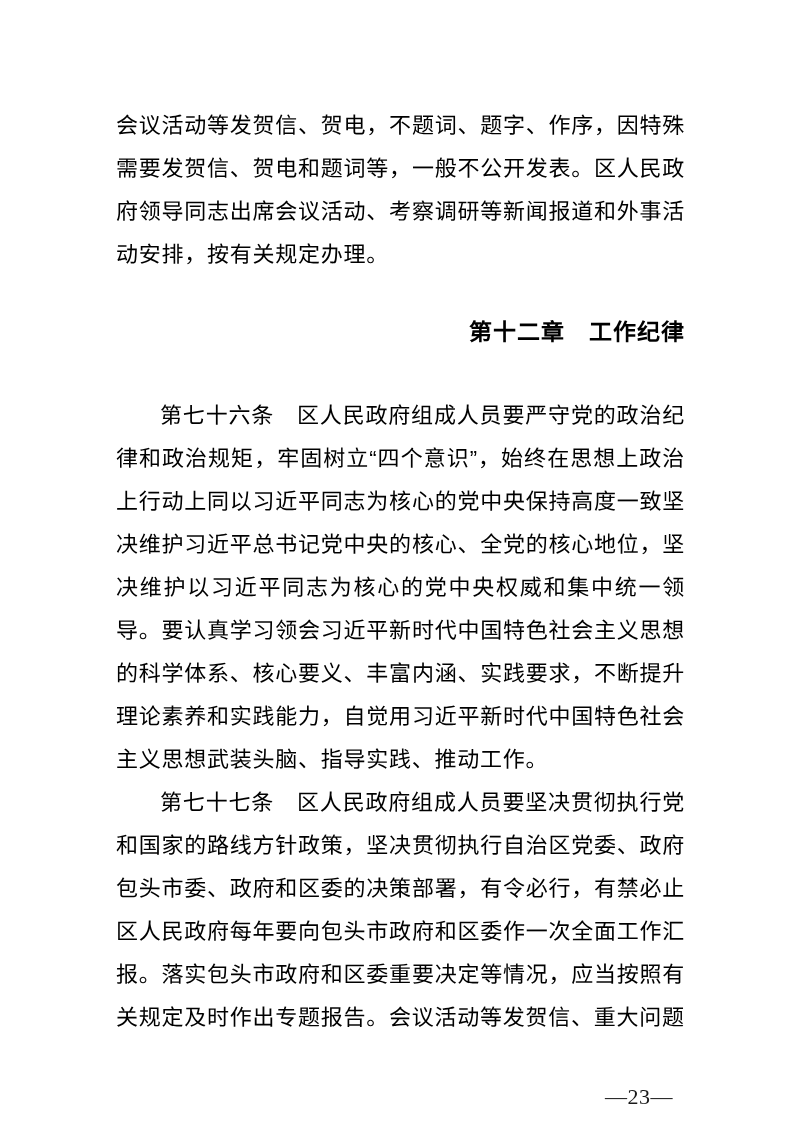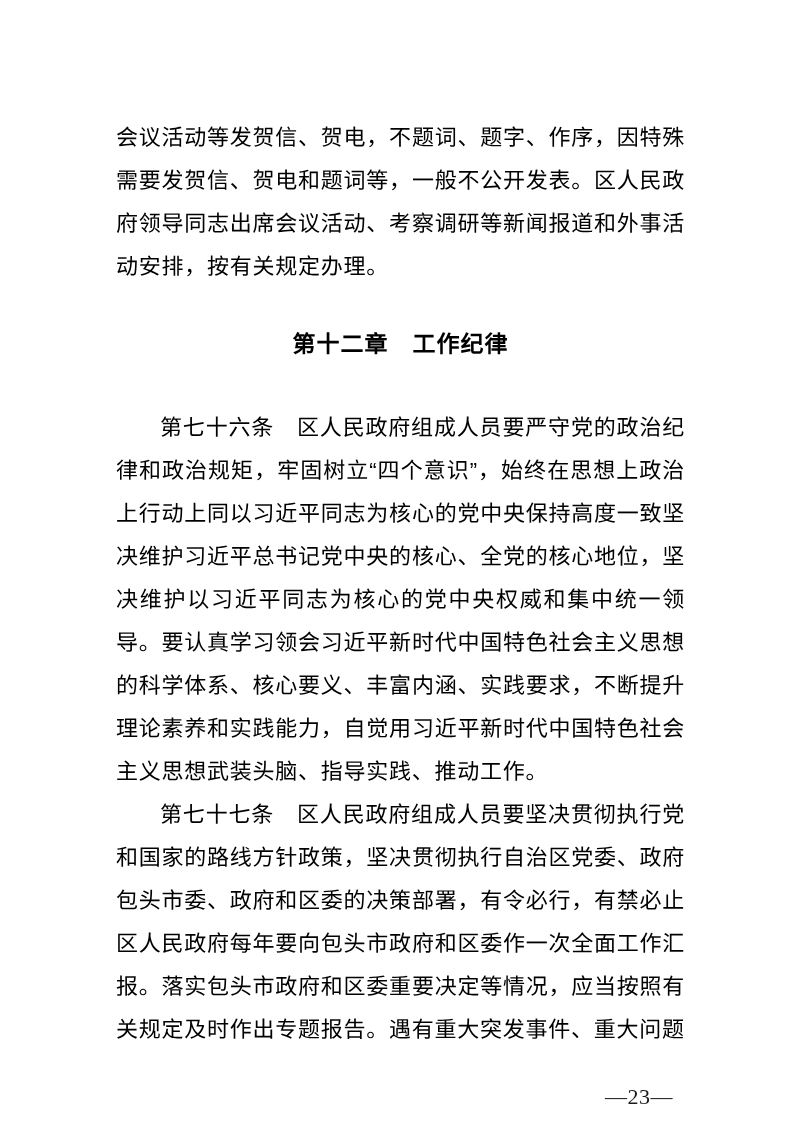--- a/index.html
+++ b/index.html
@@ -19,42 +19,42 @@
     position: absolute;
     left: 0;
     top: 0;
     width: 793px;
     height: 1122px;
     background: #ffffff;
   }
   .content {
     position: absolute;
     left: 116px;
-    top: 16px;
+    top: 4px;
     width: 569px;
     padding-top: 100px;
   }
   .body-text {
     font-size: 22px;
     line-height: 43px;
     letter-spacing: 0.75px;
     text-align: justify;
     text-justify: inter-character;
     margin: 0;
     color: #000000;
   }
   .body-text.indented {
     text-indent: 2em;
   }
   .chapter-heading {
     font-size: 23px;
     font-weight: bold;
     line-height: 43px;
     letter-spacing: 1px;
-    text-align: center;
+    text-align: right;
     margin: 35px 0 40px 0;
     color: #000000;
   }
   .page-footer {
     position: absolute;
     top: 1084px;
     right: 120px;
   }
   .page-number {
     font-family: "Liberation Serif", "DejaVu Serif", serif;
@@ -69,21 +69,21 @@
 <div class="page">
 
   <div class="content">
 
     <p class="body-text">会议活动等发贺信、贺电，不题词、题字、作序，因特殊需要发贺信、贺电和题词等，一般不公开发表。区人民政府领导同志出席会议活动、考察调研等新闻报道和外事活动安排，按有关规定办理。</p>
 
     <h2 class="chapter-heading">第十二章　工作纪律</h2>
 
     <p class="body-text indented">第七十六条　区人民政府组成人员要严守党的政治纪律和政治规矩，牢固树立“四个意识”，始终在思想上政治上行动上同以习近平同志为核心的党中央保持高度一致坚决维护习近平总书记党中央的核心、全党的核心地位，坚决维护以习近平同志为核心的党中央权威和集中统一领导。要认真学习领会习近平新时代中国特色社会主义思想的科学体系、核心要义、丰富内涵、实践要求，不断提升理论素养和实践能力，自觉用习近平新时代中国特色社会主义思想武装头脑、指导实践、推动工作。</p>
 
-    <p class="body-text indented">第七十七条　区人民政府组成人员要坚决贯彻执行党和国家的路线方针政策，坚决贯彻执行自治区党委、政府包头市委、政府和区委的决策部署，有令必行，有禁必止区人民政府每年要向包头市政府和区委作一次全面工作汇报。落实包头市政府和区委重要决定等情况，应当按照有关规定及时作出专题报告。遇有重大突发事件、重大问题</p>
+    <p class="body-text indented">第七十七条　区人民政府组成人员要坚决贯彻执行党和国家的路线方针政策，坚决贯彻执行自治区党委、政府包头市委、政府和区委的决策部署，有令必行，有禁必止区人民政府每年要向包头市政府和区委作一次全面工作汇报。落实包头市政府和区委重要决定等情况，应当按照有关规定及时作出专题报告。会议活动等发贺信、重大问题</p>
 
   </div>
 
   <div class="page-footer">
     <span class="page-number">—23—</span>
   </div>
 
 </div>
 
 </body></html>

